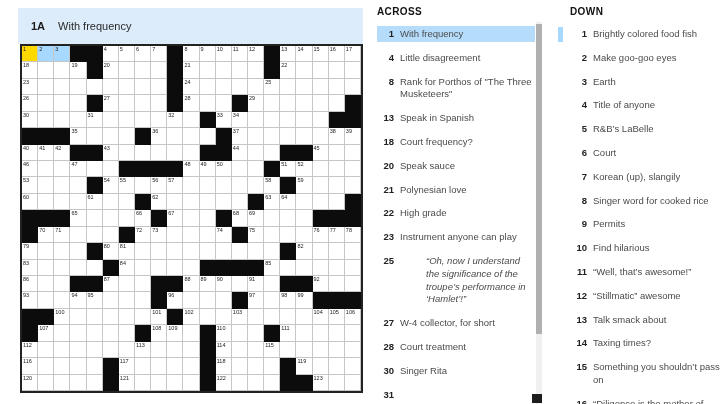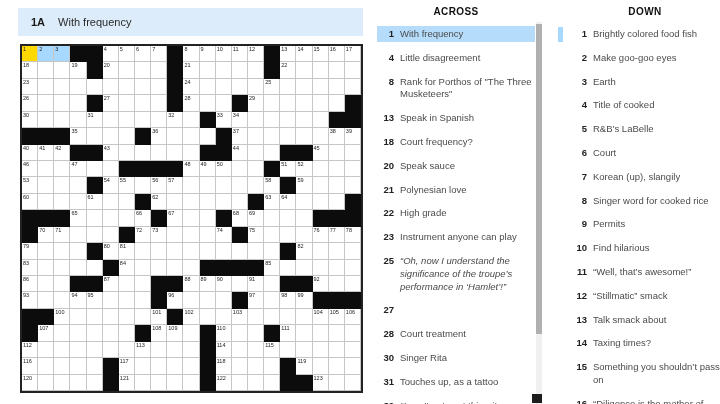--- a/index.html
+++ b/index.html
@@ -2,21 +2,21 @@
 <html><head>
 <meta charset="utf-8">
 <style>
   html,body{margin:0;padding:0;}
   body{
     width:720px;height:404px;overflow:hidden;background:#ffffff;
     font-family:"Liberation Sans","DejaVu Sans",sans-serif;position:relative;
   }
   
   .clue-bar{
-    position:absolute;left:18px;top:8px;width:345px;height:28px;
+    position:absolute;left:18px;top:8px;width:345px;height:36px;
     background:#dcecfa;display:flex;align-items:center;
   }
   .clue-bar .cnum{font-weight:bold;font-size:11px;color:#1b1b1b;margin-left:13px;}
   .clue-bar .ctext{font-size:11px;color:#2a2a2a;margin-left:13px;}
   
   .grid-wrap{
     position:absolute;left:20px;top:44px;width:343px;height:349px;
     border:2px solid #222;box-sizing:border-box;background:#fff;
     display:grid;grid-template-columns:repeat(21,1fr);grid-template-rows:repeat(21,1fr);
   }
@@ -25,32 +25,32 @@
     box-sizing:border-box;background:#fff;
   }
   .cell.black{background:#0c0c0c;border-right-color:#0c0c0c;border-bottom-color:#0c0c0c;}
   .cell .n{
     position:absolute;top:0px;left:1px;font-size:5.5px;line-height:6px;color:#222;
     font-family:"Liberation Sans",sans-serif;
   }
   
   .panel{position:absolute;top:4px;}
   .panel .ptitle{
-    font-size:10px;font-weight:bold;color:#111;letter-spacing:.4px;margin:2px 0 9px 0;text-align:center;
+    font-size:10px;font-weight:bold;color:#111;letter-spacing:.4px;margin:2px 0 9px 0;
   }
   .clue{
     display:flex;align-items:flex-start;margin-bottom:8px;position:relative;
     padding:2px 0 1px 0;
   }
   .clue .num{
     width:17px;min-width:17px;text-align:right;font-weight:bold;font-size:9.5px;
     color:#222;line-height:12.8px;padding-right:6px;
   }
   .clue .txt{font-size:9.5px;color:#4b4b4b;line-height:12.8px;}
-  .clue .txt.it{font-style:italic;}
+  .clue .txt.it{font-style:italic;margin-left:26px;}
   .clue.sel{background:#b5dcfb;}
   .clue .mark{
     position:absolute;left:-12px;top:1px;width:5px;height:15px;background:#a7d8ff;
   }
   #across-panel{left:377px;width:158px;}
   #down-panel{left:570px;width:150px;}
   
   .vscroll{position:absolute;left:536px;top:22px;width:6px;height:382px;background:#f0f0f0;}
   .vscroll .thumb{position:absolute;left:0;top:2px;width:6px;height:310px;background:#b0b0b0;}
   .vscroll .end{position:absolute;left:-4px;top:372px;width:10px;height:9px;background:#1d1d1d;}
@@ -791,32 +791,32 @@
       <div class="clue">
         <span class="num">23</span>
         <span class="txt">Instrument anyone can play</span>
       </div>
       <div class="clue">
         <span class="num">25</span>
         <span class="txt it">“Oh, now I understand the significance of the troupe’s performance in ‘Hamlet’!”</span>
       </div>
       <div class="clue">
         <span class="num">27</span>
+        <span class="txt">W-4 collector, for short</span>
       </div>
       <div class="clue">
         <span class="num">28</span>
         <span class="txt">Court treatment</span>
       </div>
       <div class="clue">
         <span class="num">30</span>
         <span class="txt">Singer Rita</span>
       </div>
       <div class="clue">
         <span class="num">31</span>
-        <span class="txt">Touches up, as a tattoo</span>
       </div>
       <div class="clue">
         <span class="num">32</span>
         <span class="txt it">“I can’t get past this witness box!”</span>
       </div>
     </div>
 </div>
 
 <div class="vscroll">
   <div class="thumb"></div>
@@ -834,21 +834,21 @@
       <div class="clue">
         <span class="num">2</span>
         <span class="txt">Make goo-goo eyes</span>
       </div>
       <div class="clue">
         <span class="num">3</span>
         <span class="txt">Earth</span>
       </div>
       <div class="clue">
         <span class="num">4</span>
-        <span class="txt">Title of cooked</span>
+        <span class="txt">Title of anyone</span>
       </div>
       <div class="clue">
         <span class="num">5</span>
         <span class="txt">R&amp;B’s LaBelle</span>
       </div>
       <div class="clue">
         <span class="num">6</span>
         <span class="txt">Court</span>
       </div>
       <div class="clue">
@@ -866,21 +866,21 @@
       <div class="clue">
         <span class="num">10</span>
         <span class="txt">Find hilarious</span>
       </div>
       <div class="clue">
         <span class="num">11</span>
         <span class="txt">“Well, that’s awesome!”</span>
       </div>
       <div class="clue">
         <span class="num">12</span>
-        <span class="txt">“Stillmatic” smack</span>
+        <span class="txt">“Stillmatic” awesome</span>
       </div>
       <div class="clue">
         <span class="num">13</span>
         <span class="txt">Talk smack about</span>
       </div>
       <div class="clue">
         <span class="num">14</span>
         <span class="txt">Taxing times?</span>
       </div>
       <div class="clue">

